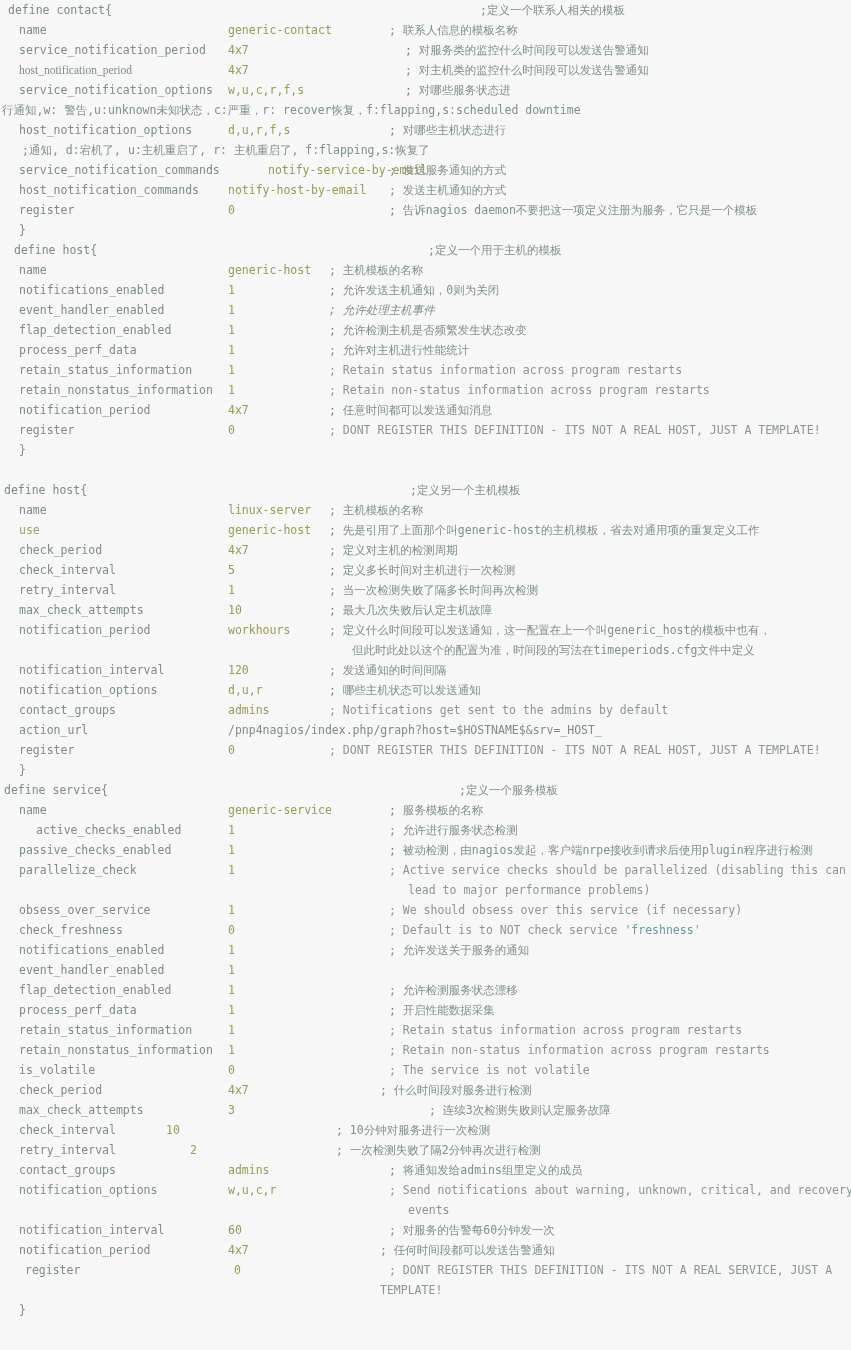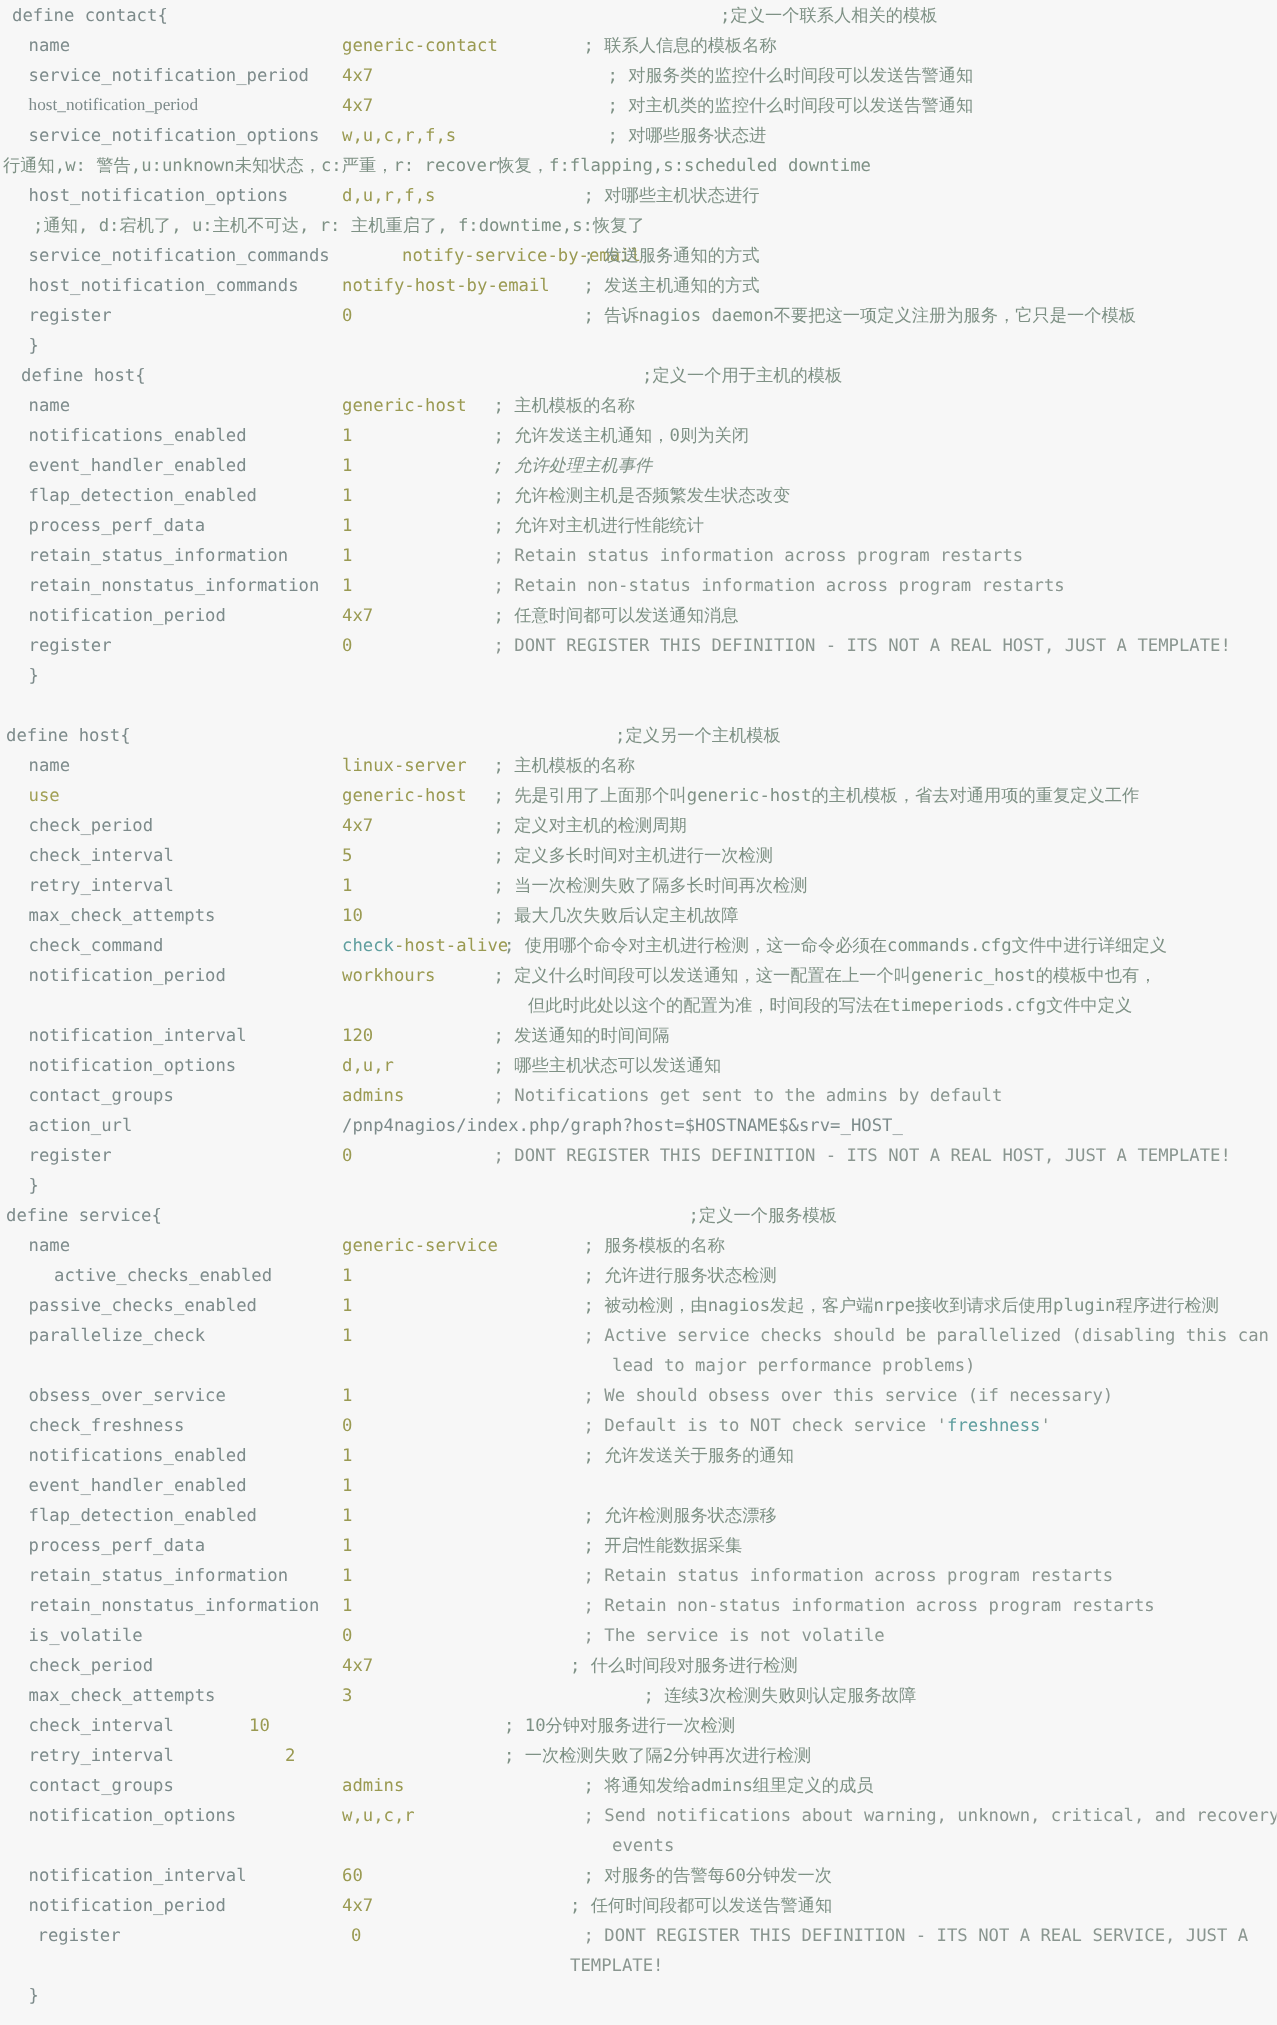--- a/index.html
+++ b/index.html
@@ -44,21 +44,21 @@
 <body>
 
 <div id="doc">
     <div class="line"><span class="c-key" style="position: absolute; left: 8px;">define contact{</span><span class="c-cmt" style="position: absolute; left: 480px;">;定义一个联系人相关的模板</span></div>
     <div class="line"><span class="c-key" style="position: absolute; left: 19px;">name</span><span class="c-val" style="position: absolute; left: 228px;">generic-contact</span><span class="c-cmt" style="position: absolute; left: 389px;">; 联系人信息的模板名称</span></div>
     <div class="line"><span class="c-key" style="position: absolute; left: 19px;">service_notification_period</span><span class="c-val" style="position: absolute; left: 228px;">4x7</span><span class="c-cmt" style="position: absolute; left: 405px;">; 对服务类的监控什么时间段可以发送告警通知</span></div>
     <div class="line"><span class="c-key" style="position: absolute; left: 19px; font-family: Liberation Serif, serif;">host_notification_period</span><span class="c-val" style="position: absolute; left: 228px;">4x7</span><span class="c-cmt" style="position: absolute; left: 405px;">; 对主机类的监控什么时间段可以发送告警通知</span></div>
     <div class="line"><span class="c-key" style="position: absolute; left: 19px;">service_notification_options</span><span class="c-val" style="position: absolute; left: 228px;">w,u,c,r,f,s</span><span class="c-cmt" style="position: absolute; left: 405px;">; 对哪些服务状态进</span></div>
     <div class="line"><span class="c-cmt" style="position: absolute; left: 2px;">行通知,w: 警告,u:unknown未知状态，c:严重，r: recover恢复，f:flapping,s:scheduled downtime</span></div>
     <div class="line"><span class="c-key" style="position: absolute; left: 19px;">host_notification_options</span><span class="c-val" style="position: absolute; left: 228px;">d,u,r,f,s</span><span class="c-cmt" style="position: absolute; left: 389px;">; 对哪些主机状态进行</span></div>
-    <div class="line"><span class="c-cmt" style="position: absolute; left: 22px;">;通知, d:宕机了, u:主机不可达, r: 主机重启了, f:downtime,s:恢复了</span></div>
+    <div class="line"><span class="c-cmt" style="position: absolute; left: 22px;">;通知, d:宕机了, u:主机重启了, r: 主机重启了, f:flapping,s:恢复了</span></div>
     <div class="line"><span class="c-key" style="position: absolute; left: 19px;">service_notification_commands</span><span class="c-val" style="position: absolute; left: 228px; margin-left: 40px;">notify-service-by-email</span><span class="c-cmt" style="position: absolute; left: 389px;">; 发送服务通知的方式</span></div>
     <div class="line"><span class="c-key" style="position: absolute; left: 19px;">host_notification_commands</span><span class="c-val" style="position: absolute; left: 228px;">notify-host-by-email</span><span class="c-cmt" style="position: absolute; left: 389px;">; 发送主机通知的方式</span></div>
     <div class="line"><span class="c-key" style="position: absolute; left: 19px;">register</span><span class="c-val" style="position: absolute; left: 228px;">0</span><span class="c-cmt" style="position: absolute; left: 389px;">; 告诉nagios daemon不要把这一项定义注册为服务，它只是一个模板</span></div>
     <div class="line"><span class="c-key" style="position: absolute; left: 19px;">}</span></div>
     <div class="line"><span class="c-key" style="position: absolute; left: 14px;">define host{</span><span class="c-cmt" style="position: absolute; left: 428px;">;定义一个用于主机的模板</span></div>
     <div class="line"><span class="c-key" style="position: absolute; left: 19px;">name</span><span class="c-val" style="position: absolute; left: 228px;">generic-host</span><span class="c-cmt" style="position: absolute; left: 329px;">; 主机模板的名称</span></div>
     <div class="line"><span class="c-key" style="position: absolute; left: 19px;">notifications_enabled</span><span class="c-val" style="position: absolute; left: 228px;">1</span><span class="c-cmt" style="position: absolute; left: 329px;">; 允许发送主机通知，0则为关闭</span></div>
     <div class="line"><span class="c-key" style="position: absolute; left: 19px;">event_handler_enabled</span><span class="c-val" style="position: absolute; left: 228px;">1</span><span class="c-cmt" style="position: absolute; left: 329px; font-style: italic;">; 允许处理主机事件</span></div>
     <div class="line"><span class="c-key" style="position: absolute; left: 19px;">flap_detection_enabled</span><span class="c-val" style="position: absolute; left: 228px;">1</span><span class="c-cmt" style="position: absolute; left: 329px;">; 允许检测主机是否频繁发生状态改变</span></div>
     <div class="line"><span class="c-key" style="position: absolute; left: 19px;">process_perf_data</span><span class="c-val" style="position: absolute; left: 228px;">1</span><span class="c-cmt" style="position: absolute; left: 329px;">; 允许对主机进行性能统计</span></div>
@@ -68,21 +68,20 @@
     <div class="line"><span class="c-key" style="position: absolute; left: 19px;">register</span><span class="c-val" style="position: absolute; left: 228px;">0</span><span class="c-cmt-en" style="position: absolute; left: 329px;">; DONT REGISTER THIS DEFINITION - ITS NOT A REAL HOST, JUST A TEMPLATE!</span></div>
     <div class="line"><span class="c-key" style="position: absolute; left: 19px;">}</span></div>
     <div class="line"></div>
     <div class="line"><span class="c-key" style="position: absolute; left: 4px;">define host{</span><span class="c-cmt" style="position: absolute; left: 410px;">;定义另一个主机模板</span></div>
     <div class="line"><span class="c-key" style="position: absolute; left: 19px;">name</span><span class="c-val" style="position: absolute; left: 228px;">linux-server</span><span class="c-cmt" style="position: absolute; left: 329px;">; 主机模板的名称</span></div>
     <div class="line"><span class="c-key-hl" style="position: absolute; left: 19px;">use</span><span class="c-val" style="position: absolute; left: 228px;">generic-host</span><span class="c-cmt" style="position: absolute; left: 329px;">; 先是引用了上面那个叫generic-host的主机模板，省去对通用项的重复定义工作</span></div>
     <div class="line"><span class="c-key" style="position: absolute; left: 19px;">check_period</span><span class="c-val" style="position: absolute; left: 228px;">4x7</span><span class="c-cmt" style="position: absolute; left: 329px;">; 定义对主机的检测周期</span></div>
     <div class="line"><span class="c-key" style="position: absolute; left: 19px;">check_interval</span><span class="c-val" style="position: absolute; left: 228px;">5</span><span class="c-cmt" style="position: absolute; left: 329px;">; 定义多长时间对主机进行一次检测</span></div>
     <div class="line"><span class="c-key" style="position: absolute; left: 19px;">retry_interval</span><span class="c-val" style="position: absolute; left: 228px;">1</span><span class="c-cmt" style="position: absolute; left: 329px;">; 当一次检测失败了隔多长时间再次检测</span></div>
     <div class="line"><span class="c-key" style="position: absolute; left: 19px;">max_check_attempts</span><span class="c-val" style="position: absolute; left: 228px;">10</span><span class="c-cmt" style="position: absolute; left: 329px;">; 最大几次失败后认定主机故障</span></div>
-    <div class="line"><span class="c-key" style="position: absolute; left: 19px;">check_command</span><span style="position: absolute; left: 228px;"><span class="c-val-t">check</span><span class="c-val">-host-alive</span></span><span class="c-cmt" style="position: absolute; left: 336px;">; 使用哪个命令对主机进行检测，这一命令必须在commands.cfg文件中进行详细定义</span></div>
     <div class="line"><span class="c-key" style="position: absolute; left: 19px;">notification_period</span><span class="c-val" style="position: absolute; left: 228px;">workhours</span><span class="c-cmt" style="position: absolute; left: 329px; text-align: center;">; 定义什么时间段可以发送通知，这一配置在上一个叫generic_host的模板中也有，</span></div>
     <div class="line"><span class="c-cmt" style="position: absolute; left: 352px;">但此时此处以这个的配置为准，时间段的写法在timeperiods.cfg文件中定义</span></div>
     <div class="line"><span class="c-key" style="position: absolute; left: 19px;">notification_interval</span><span class="c-val" style="position: absolute; left: 228px;">120</span><span class="c-cmt" style="position: absolute; left: 329px;">; 发送通知的时间间隔</span></div>
     <div class="line"><span class="c-key" style="position: absolute; left: 19px;">notification_options</span><span class="c-val" style="position: absolute; left: 228px;">d,u,r</span><span class="c-cmt" style="position: absolute; left: 329px;">; 哪些主机状态可以发送通知</span></div>
     <div class="line"><span class="c-key" style="position: absolute; left: 19px;">contact_groups</span><span class="c-val" style="position: absolute; left: 228px;">admins</span><span class="c-cmt-en" style="position: absolute; left: 329px;">; Notifications get sent to the admins by default</span></div>
     <div class="line"><span class="c-key" style="position: absolute; left: 19px;">action_url</span><span class="c-plain" style="position: absolute; left: 228px;">/pnp4nagios/index.php/graph?host=$HOSTNAME$&amp;srv=_HOST_</span></div>
     <div class="line"><span class="c-key" style="position: absolute; left: 19px;">register</span><span class="c-val" style="position: absolute; left: 228px;">0</span><span class="c-cmt-en" style="position: absolute; left: 329px;">; DONT REGISTER THIS DEFINITION - ITS NOT A REAL HOST, JUST A TEMPLATE!</span></div>
     <div class="line"><span class="c-key" style="position: absolute; left: 19px;">}</span></div>
     <div class="line"><span class="c-key" style="position: absolute; left: 4px;">define service{</span><span class="c-cmt" style="position: absolute; left: 459px;">;定义一个服务模板</span></div>
     <div class="line"><span class="c-key" style="position: absolute; left: 19px;">name</span><span class="c-val" style="position: absolute; left: 228px;">generic-service</span><span class="c-cmt" style="position: absolute; left: 389px;">; 服务模板的名称</span></div>

